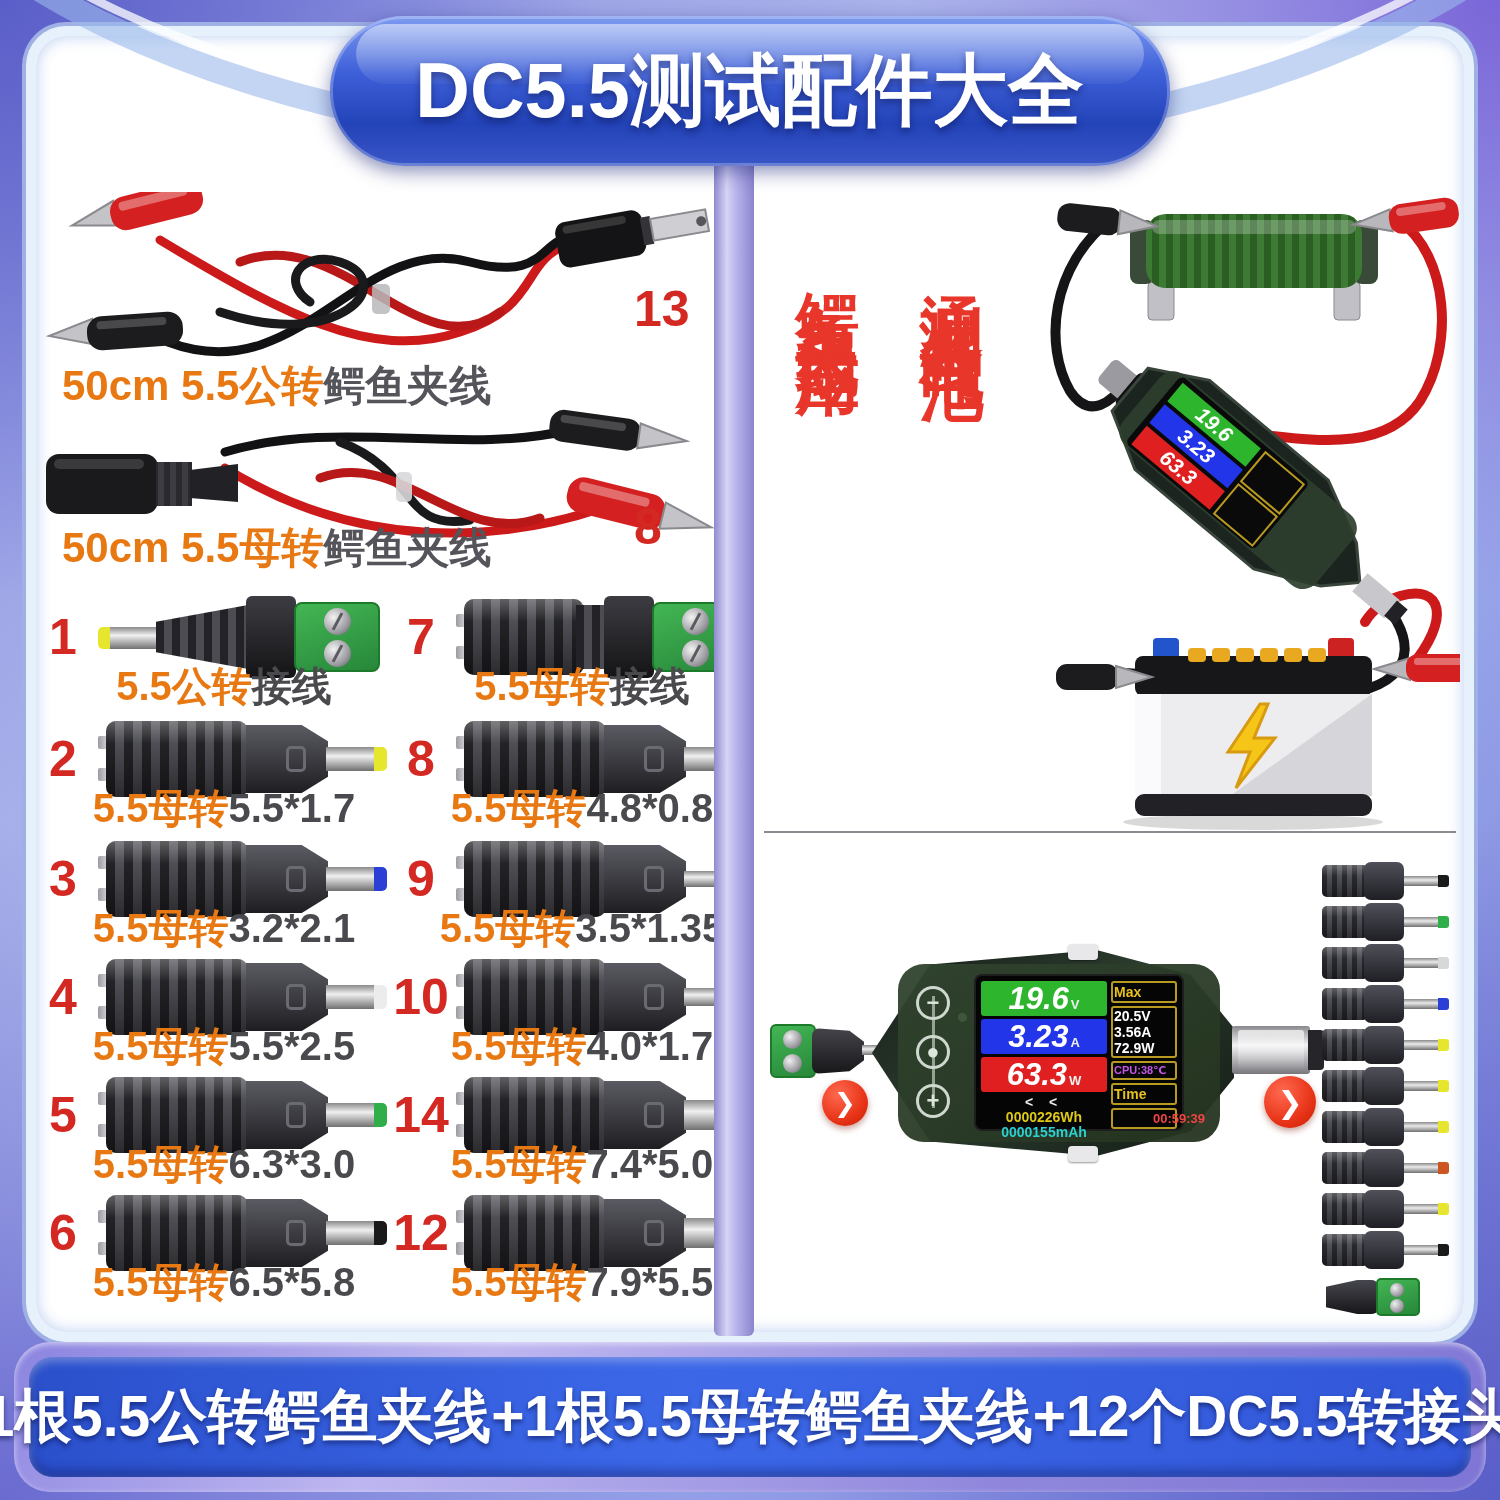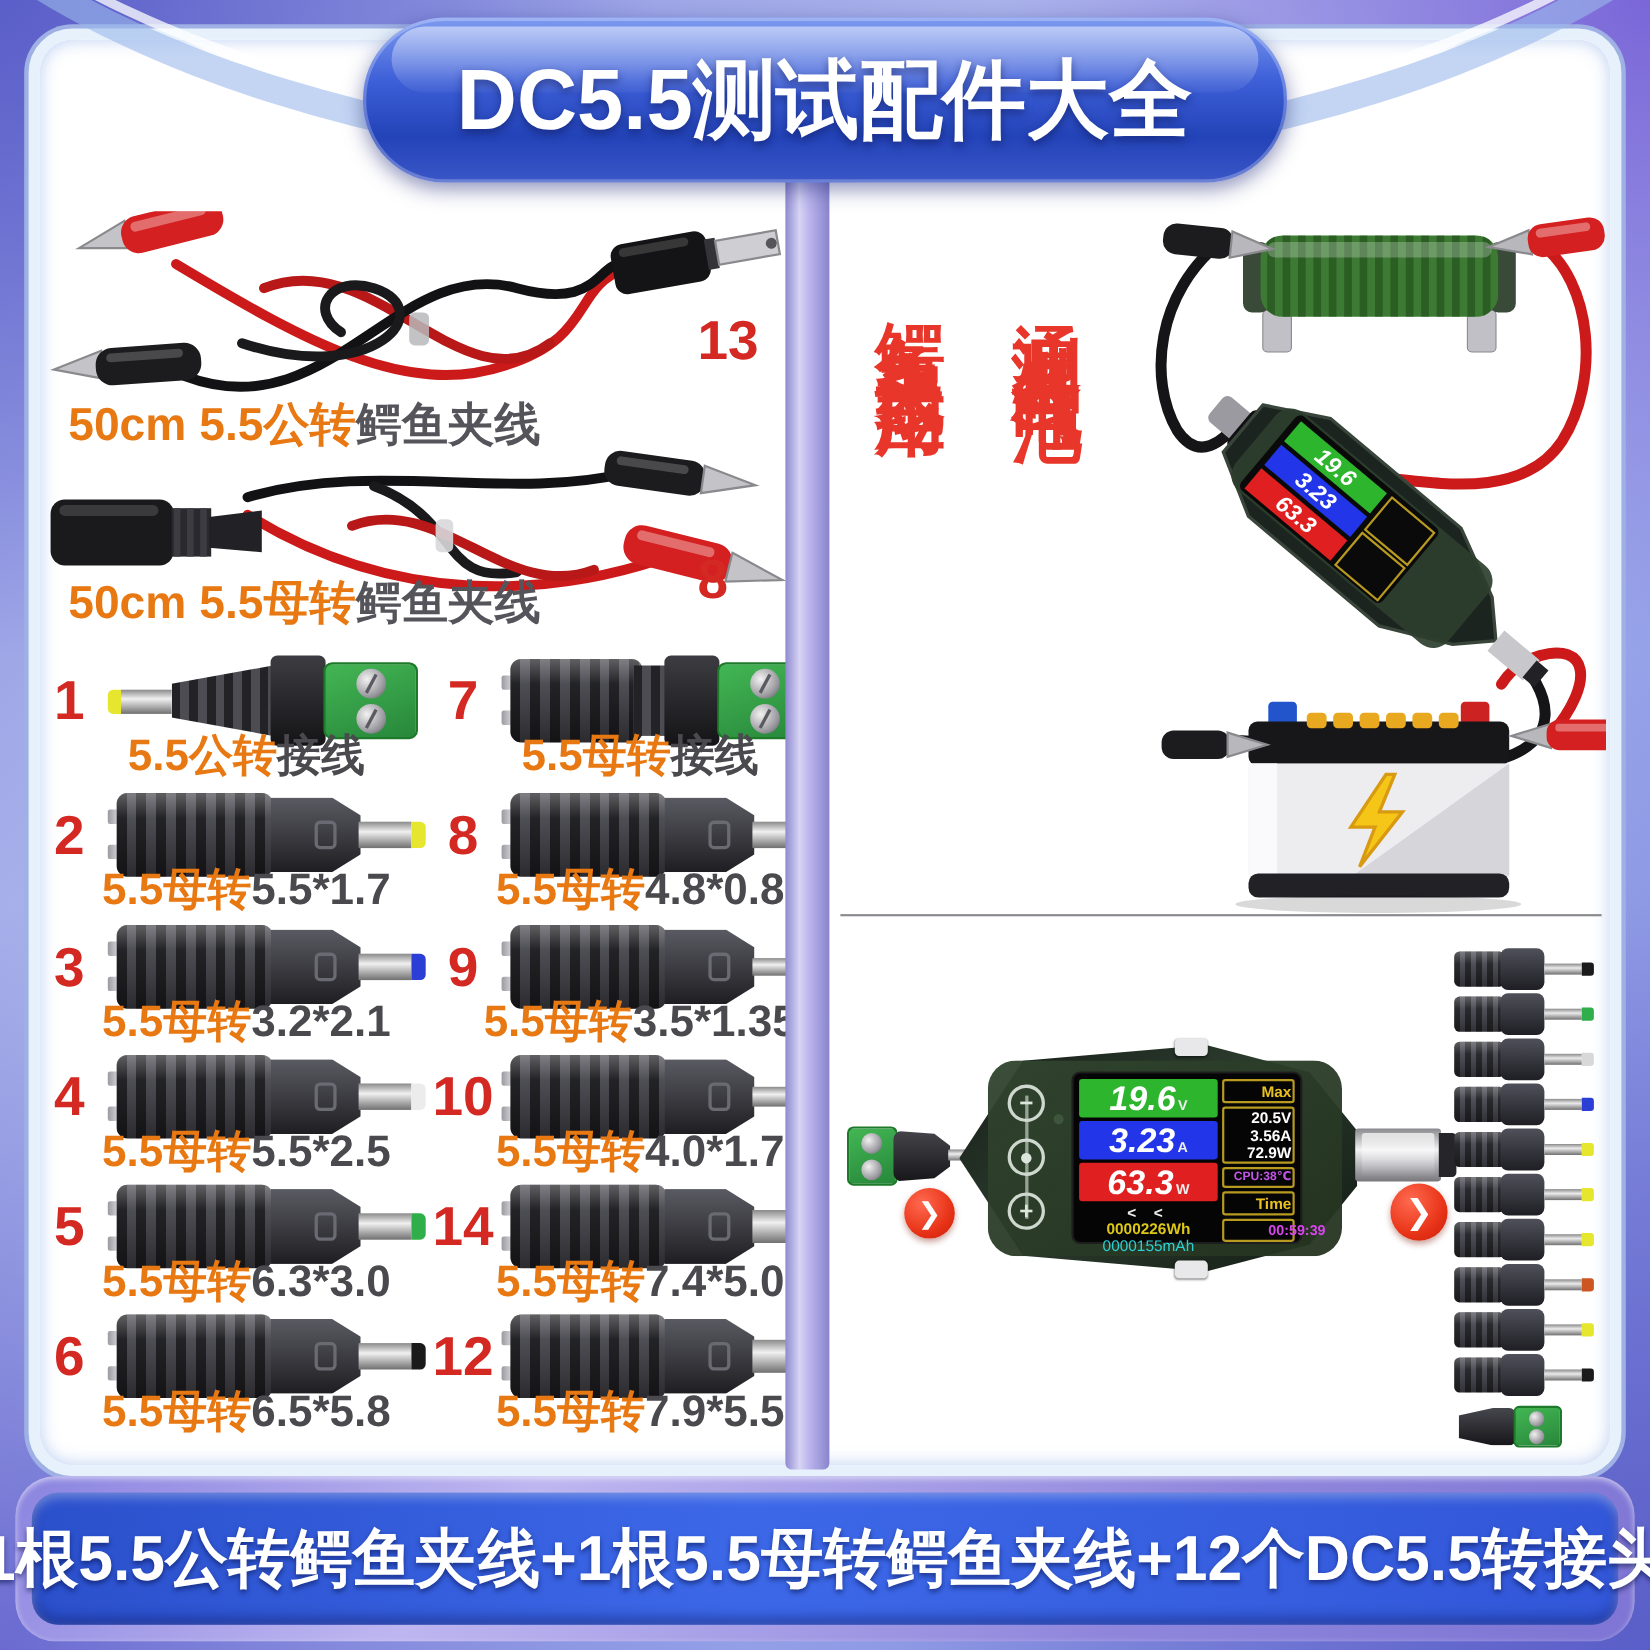--- a/index.html
+++ b/index.html
@@ -105,27 +105,27 @@
     color:#dde6dd;font-size:22px;font-weight:900;display:flex;align-items:center;justify-content:center;}
   .tscreen{position:absolute;left:102px;top:24px;width:210px;height:157px;background:#050505;
     border-radius:8px;border:2px solid #1e1e1e;display:flex;padding:5px;gap:4px;}
   .scol{flex:1;display:flex;flex-direction:column;}
   .sbar{height:36px;margin-bottom:3px;border-radius:3px;display:flex;align-items:baseline;justify-content:center;gap:2px;padding-top:1px;}
   .sbar .bignum{font-size:31px;font-weight:900;font-style:italic;color:#fff;line-height:34px;}
   .sbar .unit{font-size:13px;font-weight:700;color:#eee;}
   .green{background:#2db52d;} .blue{background:#2335e8;} .red{background:#e02020;}
   .backrow{color:#eee;font-size:14px;font-weight:900;letter-spacing:6px;text-align:center;line-height:15px;}
   .whrow{color:#ddc818;font-size:14px;font-weight:700;text-align:center;line-height:15px;}
-  .mahrow{color:#2cd0d0;font-size:14px;font-weight:400;text-align:center;line-height:15px;}
+  .mahrow{color:#2cd0d0;font-size:14px;font-weight:700;text-align:center;line-height:15px;}
   .mcol{width:66px;display:flex;flex-direction:column;gap:3px;}
-  .bx{border:2px solid #b89a20;border-radius:3px;text-align:right;padding:0 1px;}
+  .bx{border:2px solid #b89a20;border-radius:3px;text-align:left;padding:0 1px;}
   .bx.maxl{color:#e8c020;font-size:14px;font-weight:900;line-height:18px;}
   .bx.vals{color:#fff;font-size:14px;font-weight:700;line-height:16px;}
   .bx.cpu{color:#c455e8;font-size:11px;font-weight:900;line-height:15px;}
-  .bx.timev{color:#d946ef;font-size:13px;font-weight:700;line-height:17px;padding-left:40px;}
+  .bx.timev{color:#ef4444;font-size:13px;font-weight:700;line-height:17px;padding-left:40px;}
   .obarrel{position:absolute;left:360px;top:76px;width:78px;height:48px;
     background:linear-gradient(180deg,#8a8a8e,#f2f2f4 40%,#77777c);border-radius:3px;}
   .obarrel::after{content:"";position:absolute;inset:4px 6px;background:linear-gradient(180deg,rgba(255,255,255,.7),rgba(255,255,255,0));border-radius:3px;}
   .otip{position:absolute;left:436px;top:80px;width:16px;height:40px;background:#26262a;border-radius:0 4px 4px 0;}
   .ttab{position:absolute;width:30px;height:16px;background:#e8e8ea;border-radius:4px;box-shadow:0 1px 2px rgba(0,0,0,.4);}
 
   
   .gadp{position:absolute;left:770px;top:1022px;width:140px;height:60px;z-index:3;}
   .gblock{position:absolute;left:0;top:2px;width:46px;height:54px;border-radius:6px;
     background:linear-gradient(160deg,#43b654,#27873a);border:2px solid #1d7a2a;}

